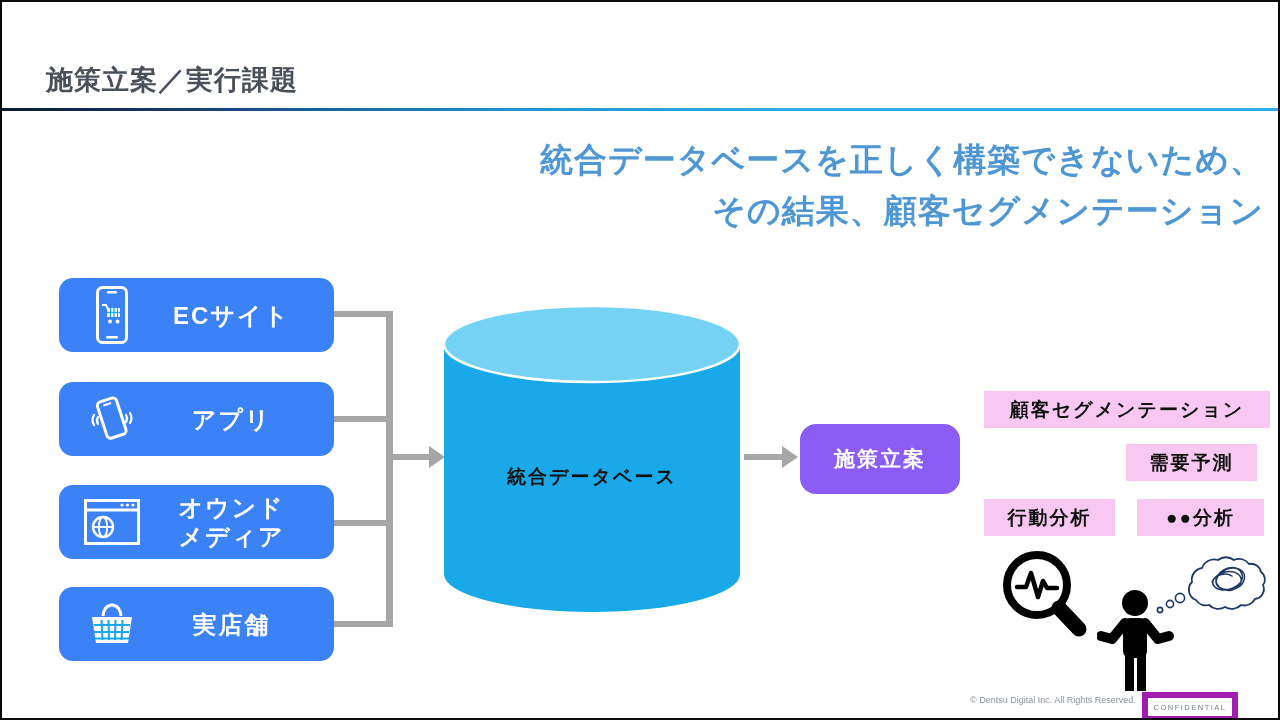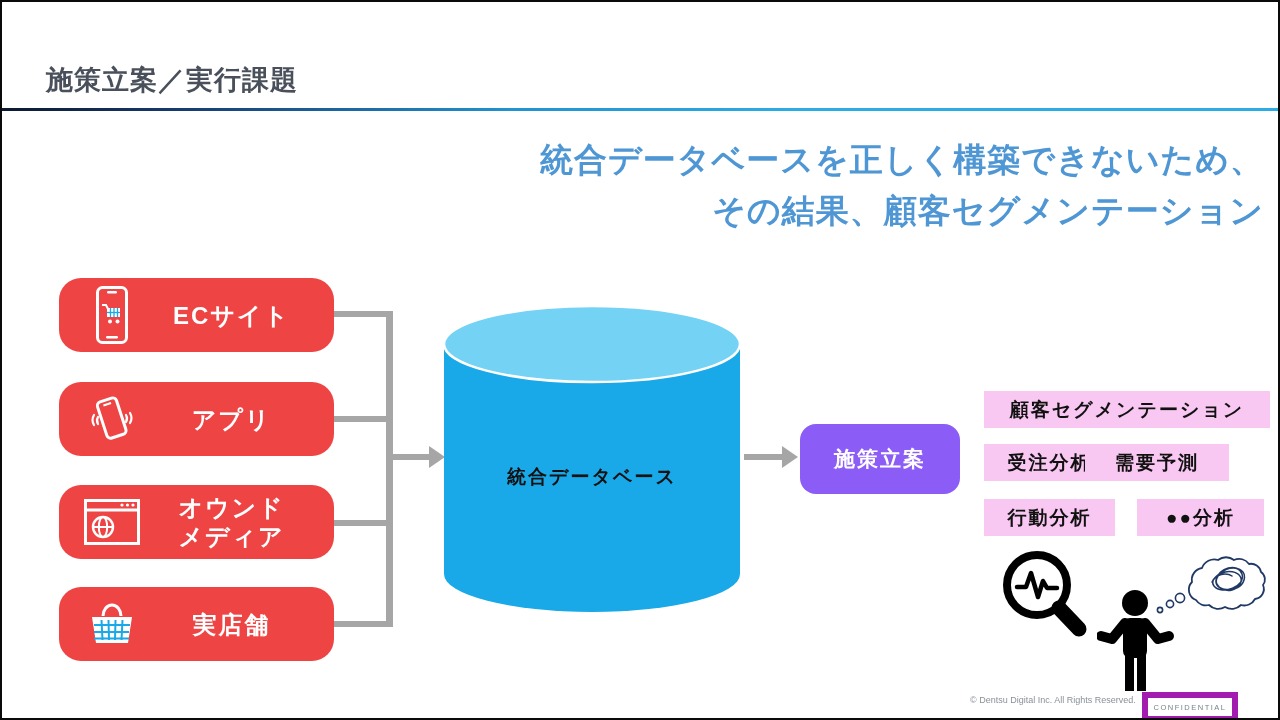--- a/index.html
+++ b/index.html
@@ -10,21 +10,21 @@
   }
   .abs{position:absolute;}
   
   .slide-title{left:44px; top:60px; font-size:27px; font-weight:bold; color:#4A505B; letter-spacing:1px;}
   .title-rule{left:0; top:106px; width:1276px; height:3px;
     background:linear-gradient(90deg,#0C1830 0%,#173E74 15%,#2193CF 40%,#2BACE4 62%,#2BACE4 100%);}
   
   .headline{left:0; top:132px; width:1262px; text-align:right; font-size:33px; font-weight:bold;
     color:#4E96D4; line-height:51px; letter-spacing:1px;}
   
-  .src-box{left:57px; width:275px; height:74px; background:#ef4444; border-radius:22px;
+  .src-box{left:57px; width:275px; height:74px; background:#3b82f6; border-radius:14px;
     display:flex; align-items:center; padding-left:22px; box-sizing:border-box; color:#fff;}
   .src-icon{width:62px; display:flex; justify-content:center; align-items:center; flex:0 0 62px;}
   .src-label{flex:1; text-align:center; font-size:24px; font-weight:bold; letter-spacing:2px;
     padding-right:14px; white-space:pre-line; line-height:29px;}
   
   .conn{background:#A6A6A6;}
   .arrow-head{width:0;height:0;border-top:11px solid transparent;border-bottom:11px solid transparent;
     border-left:16px solid #A6A6A6;}
   
   .db-label{left:440px; top:462px; width:300px; text-align:center; font-size:19px; font-weight:bold;
@@ -137,22 +137,21 @@
 
   <svg class="abs" style="left:440px;top:300px" width="300" height="314" viewBox="0 0 300 314">
     <path d="M2,42 L2,272 A148,38 0 0 0 298,272 L298,42 Z" fill="#19A8E8"></path>
     <ellipse cx="150" cy="42" rx="148" ry="38" fill="#74D2F4" stroke="#ffffff" stroke-width="2.5"></ellipse>
   </svg>
   <div class="abs db-label">統合データベース</div>
 
   <div class="abs plan-box">施策立案</div>
 
   <div class="abs tag" style="left:982px;top:389px;width:286px;height:37px">顧客セグメンテーション</div>
-  <div class="abs tag" style="left:982px;top:442px;width:131px;height:37px">受注分析</div>
-  <div class="abs tag" style="left:1083px;top:442px;width:144px;height:37px">需要予測</div>
+  <div class="abs tag" style="left:1124px;top:442px;width:131px;height:37px">需要予測</div>
   <div class="abs tag" style="left:982px;top:497px;width:131px;height:37px">行動分析</div>
   <div class="abs tag" style="left:1135px;top:497px;width:127px;height:37px">●●分析</div>
 
   <svg class="abs" style="left:985px;top:545px" width="105" height="100" viewBox="0 0 105 100">
     <circle cx="50" cy="38" r="30" fill="none" stroke="#000" stroke-width="8"></circle>
     <path d="M30,40 h9 l5,-14 7,24 5,-16 4,7 h10" fill="none" stroke="#000" stroke-width="4.5" stroke-linejoin="round" stroke-linecap="round"></path>
     <line x1="72" y1="61" x2="92" y2="82" stroke="#000" stroke-width="15" stroke-linecap="round"></line>
   </svg>
 
   <svg class="abs" style="left:1095px;top:585px" width="80" height="105" viewBox="0 0 80 105">

